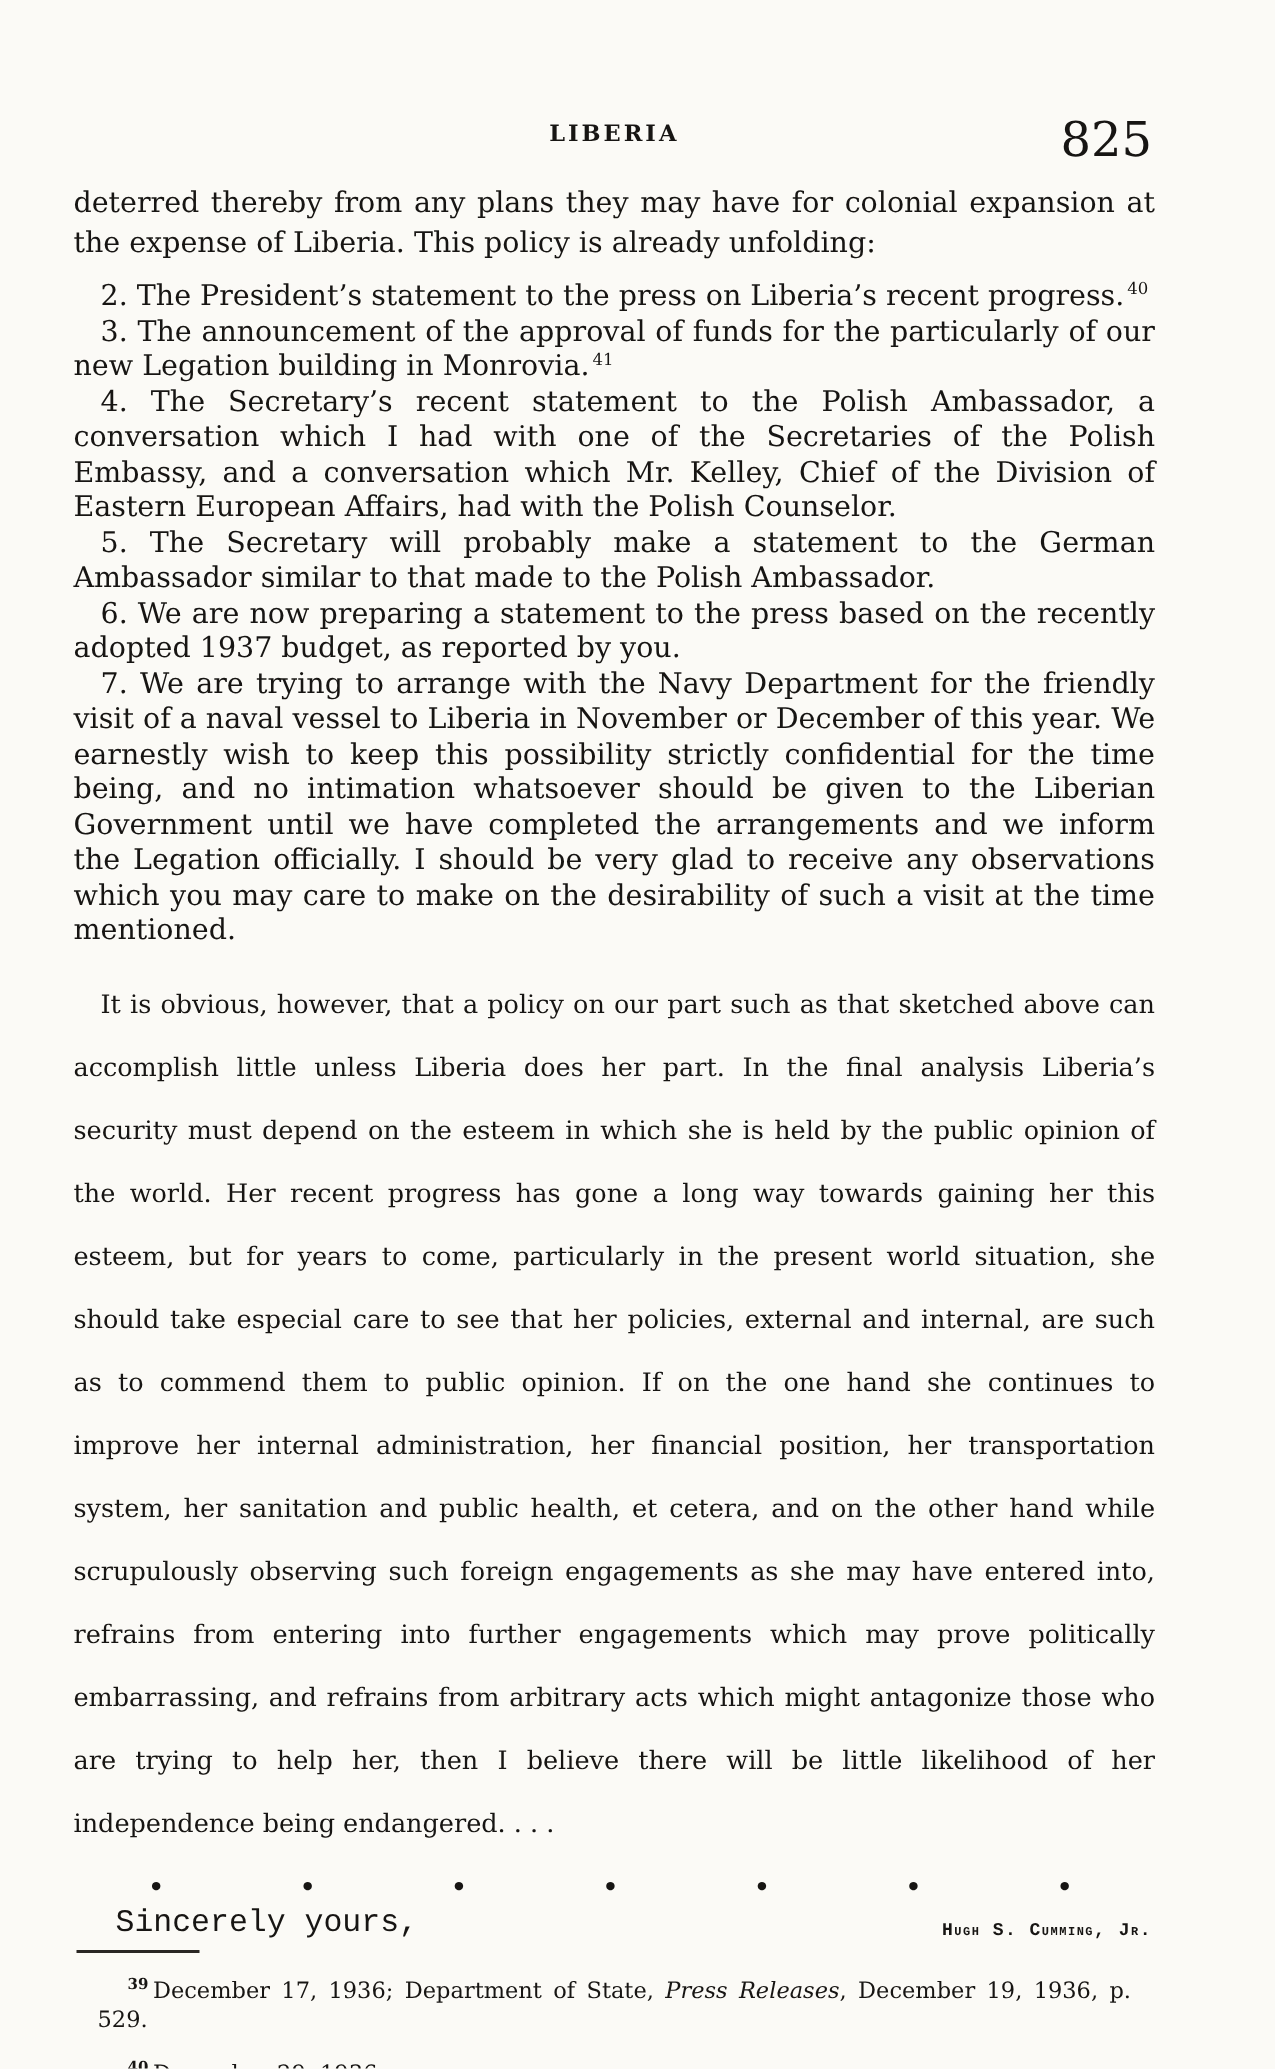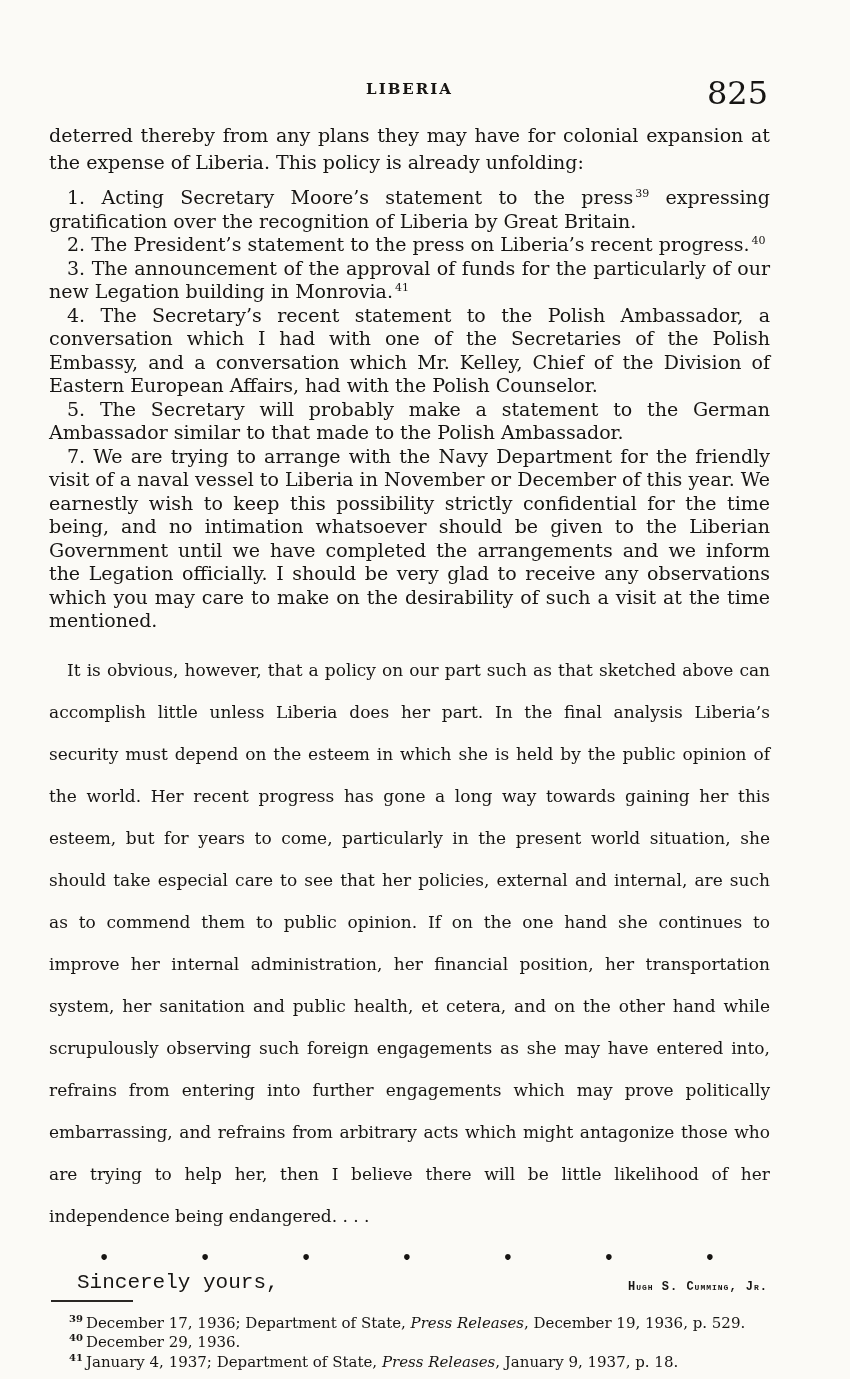--- a/index.html
+++ b/index.html
@@ -97,21 +97,21 @@
     margin-right: 2px;
   }
   
   .fn-rule {
     width: 82px;
     border: none;
     border-top: 2.5px solid #2a2724;
     margin: 0 0 12px 2px;
   }
   .footnote {
-    margin: 0;
+    margin: 16px;
     font-size: 15px;
     line-height: 19.5px;
     text-align: justify;
     text-indent: 20px;
   }
   .footnote sup {
     font-size: 10px;
     font-weight: bold;
     margin-right: 3px;
     line-height: 0;
@@ -124,25 +124,25 @@
 <div class="page">
 
   <div class="header-row">
     <div class="running-title">LIBERIA</div>
     <div class="page-number">825</div>
   </div>
 
   <p class="intro">deterred thereby from any plans they may have for colonial expansion at the expense of Liberia.  This policy is already unfolding:</p>
 
   <div class="items-block">
-    <p class="item"><span>1.</span> <span>Acting Secretary Moore’s statement to the press</span><sup class="fnref">39</sup><span> expressing gratification over the recognition of Liberia by Great Britain.</span></p>
     <p class="item"><span>2.</span> <span>The President’s statement to the press on Liberia’s recent progress.</span><sup class="fnref">40</sup><span></span></p>
     <p class="item"><span>3.</span> <span>The announcement of the approval of funds for the particularly of our new Legation building in Monrovia.</span><sup class="fnref">41</sup><span></span></p>
     <p class="item"><span>4.</span> <span>The Secretary’s recent statement to the Polish Ambassador, a conversation which I had with one of the Secretaries of the Polish Embassy, and a conversation which Mr. Kelley, Chief of the Division of Eastern European Affairs, had with the Polish Counselor.</span></p>
     <p class="item"><span>5.</span> <span>The Secretary will probably make a statement to the German Ambassador similar to that made to the Polish Ambassador.</span></p>
+    <p class="item"><span>6.</span> <span>We are now preparing a statement to the press based on the recently adopted 1937 budget, as reported by you.</span></p>
     <p class="item"><span>7.</span> <span>We are trying to arrange with the Navy Department for the friendly visit of a naval vessel to Liberia in November or December of this year.  We earnestly wish to keep this possibility strictly confidential for the time being, and no intimation whatsoever should be given to the Liberian Government until we have completed the arrangements and we inform the Legation officially.  I should be very glad to receive any observations which you may care to make on the desirability of such a visit at the time mentioned.</span></p>
   </div>
 
   <p class="closing">It is obvious, however, that a policy on our part such as that sketched above can accomplish little unless Liberia does her part.  In the final analysis Liberia’s security must depend on the esteem in which she is held by the public opinion of the world.  Her recent progress has gone a long way towards gaining her this esteem, but for years to come, particularly in the present world situation, she should take especial care to see that her policies, external and internal, are such as to commend them to public opinion.  If on the one hand she continues to improve her internal administration, her financial position, her transportation system, her sanitation and public health, et cetera, and on the other hand while scrupulously observing such foreign engagements as she may have entered into, refrains from entering into further engagements which may prove politically embarrassing, and refrains from arbitrary acts which might antagonize those who are trying to help her, then I believe there will be little likelihood of her independence being endangered. . . .</p>
 
   <div class="dots-row">
     <span>•</span>
     <span>•</span>
     <span>•</span>
     <span>•</span>

